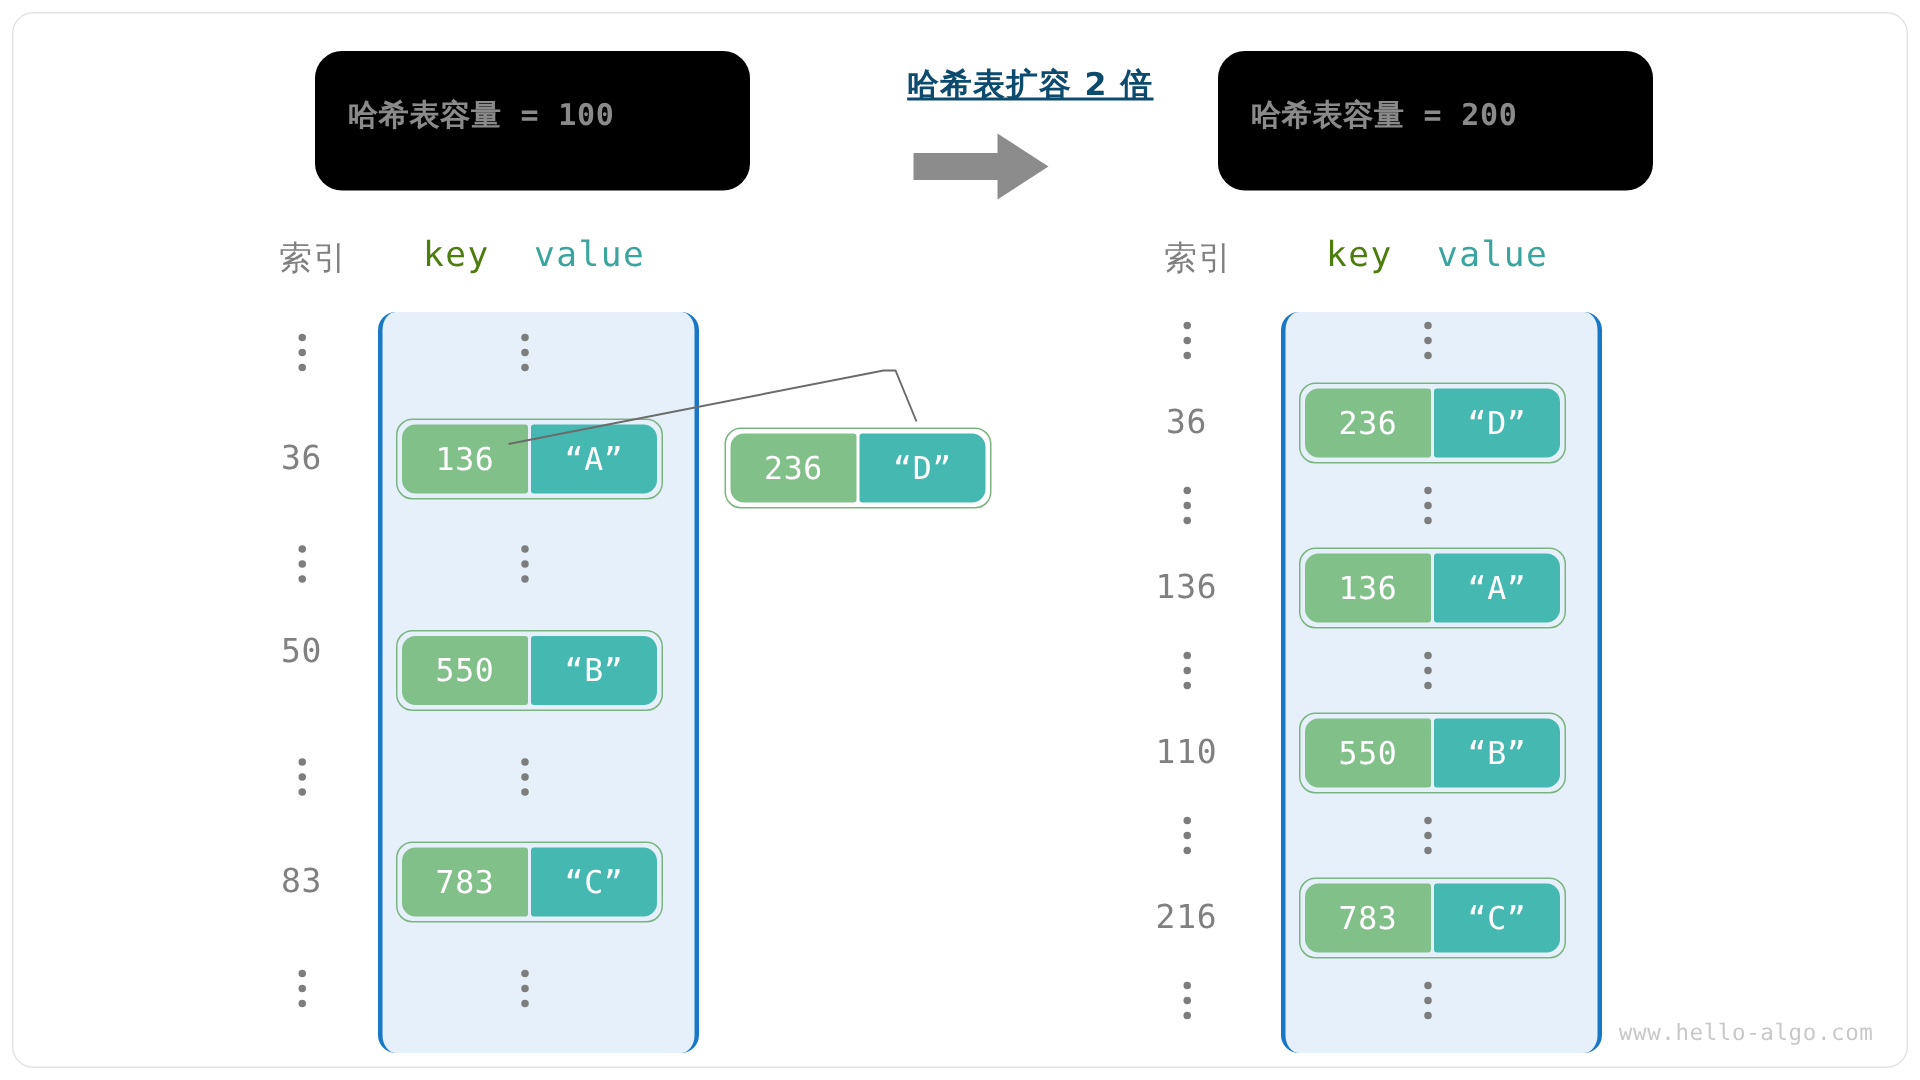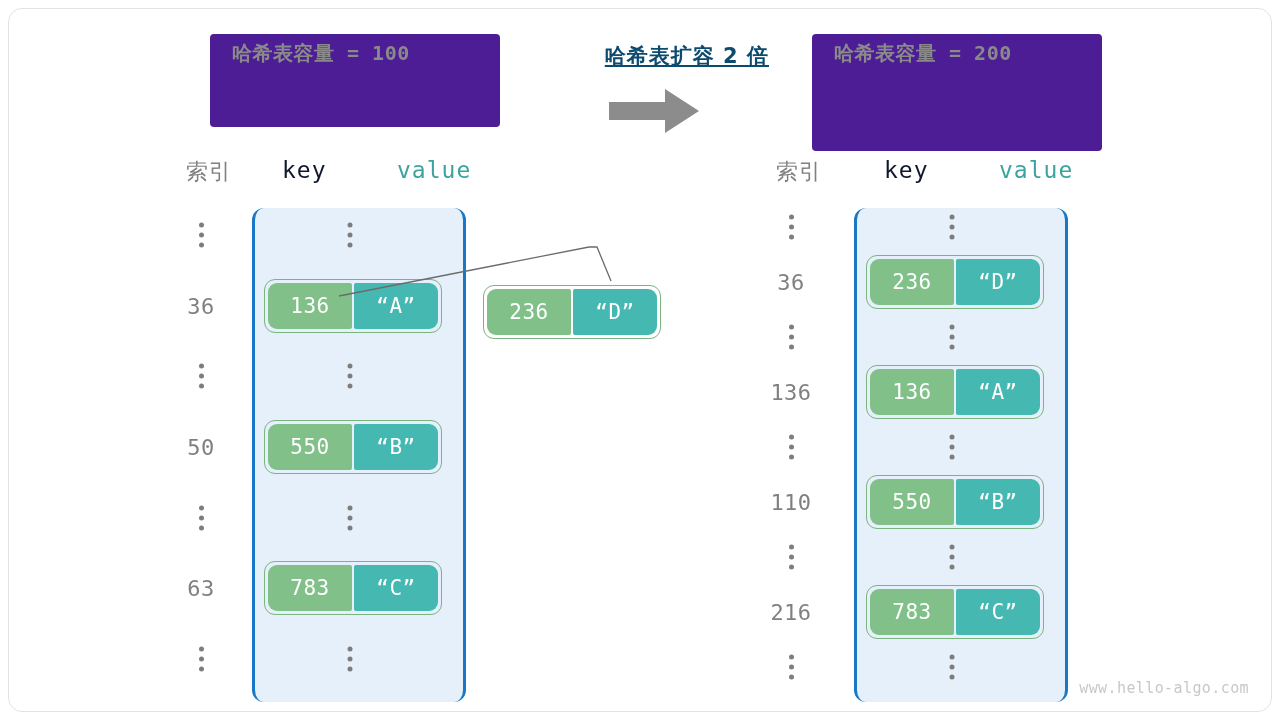--- a/index.html
+++ b/index.html
@@ -24,36 +24,36 @@
     background: #ffffff;
     border: 1px solid #e3e3e3;
     border-radius: 14px;
     box-sizing: border-box;
     overflow: hidden;
   }
 
   
   .info-box {
     position: absolute;
-    background: #4c1d95;
-    border-radius: 4px;
-    padding: 4px 22px;
+    background: #000000;
+    border-radius: 18px;
+    padding: 27px 22px;
     box-sizing: border-box;
   }
   .info-line {
     font-family: "DejaVu Sans Mono", "Liberation Mono", monospace;
     font-size: 20px;
     font-weight: bold;
     color: #8a8a8a;
     letter-spacing: 0.5px;
     line-height: 1.55;
     white-space: pre;
   }
   #info-left  { left: 201px; top: 25px;  width: 290px; height: 93px; }
-  #info-right { left: 803px; top: 25px;  width: 290px; height: 117px; }
+  #info-right { left: 803px; top: 25px;  width: 290px; height: 93px; }
 
   
   #expand-caption {
     position: absolute;
     left: 530px;
     top: 33px;
     width: 230px;
     text-align: right;
     font-size: 21px;
     font-weight: bold;
@@ -72,22 +72,22 @@
 
   
   .hdr {
     position: absolute;
     font-family: "DejaVu Sans Mono", "Liberation Mono", monospace;
     font-size: 23px;
     letter-spacing: 1px;
     white-space: pre;
   }
   .hdr-index { color: #808080; font-family: "DejaVu Sans", sans-serif; font-size: 22px; }
-  .hdr-key   { color: #0f172a; }
-  .hdr-value { color: #3aa49e; margin-left: 41px; }
+  .hdr-key   { color: #4d7c0f; }
+  .hdr-value { color: #3aa49e; }
 
   
   .bucket {
     position: absolute;
     background: #e5f0fa;
     border-left: 3px solid #1878c6;
     border-right: 3px solid #1878c6;
     border-radius: 12px;
     box-sizing: border-box;
   }
@@ -245,38 +245,38 @@
           <i style="display: block; width: 5px; height: 5px; border-radius: 50%; background: rgb(125, 125, 125);"></i>
           <i style="display: block; width: 5px; height: 5px; border-radius: 50%; background: rgb(125, 125, 125);"></i>
           <i style="display: block; width: 5px; height: 5px; border-radius: 50%; background: rgb(125, 125, 125);"></i>
         </span>
       </div>
       <div class="vdots" style="left: 341px; top: 367.429px;">
         <i></i>
         <i></i>
         <i></i>
       </div>
-      <div class="idx" style="left: 152px; top: 438px;">50</div>
+      <div class="idx" style="left: 152px; top: 426px;">50</div>
       <div class="pair" style="left: 255px; top: 438px;">
         <div class="k">550</div>
         <div class="v">“B”</div>
       </div>
       <div class="idx" style="left: 152px; top: 508.571px; display: flex; justify-content: center;">
         <span style="display: flex; flex-direction: column; align-items: center; gap: 5px;">
           <i style="display: block; width: 5px; height: 5px; border-radius: 50%; background: rgb(125, 125, 125);"></i>
           <i style="display: block; width: 5px; height: 5px; border-radius: 50%; background: rgb(125, 125, 125);"></i>
           <i style="display: block; width: 5px; height: 5px; border-radius: 50%; background: rgb(125, 125, 125);"></i>
         </span>
       </div>
       <div class="vdots" style="left: 341px; top: 508.571px;">
         <i></i>
         <i></i>
         <i></i>
       </div>
-      <div class="idx" style="left: 152px; top: 579.143px;">63</div>
+      <div class="idx" style="left: 152px; top: 579.143px;">83</div>
       <div class="pair" style="left: 255px; top: 579.143px;">
         <div class="k">783</div>
         <div class="v">“C”</div>
       </div>
       <div class="idx" style="left: 152px; top: 649.714px; display: flex; justify-content: center;">
         <span style="display: flex; flex-direction: column; align-items: center; gap: 5px;">
           <i style="display: block; width: 5px; height: 5px; border-radius: 50%; background: rgb(125, 125, 125);"></i>
           <i style="display: block; width: 5px; height: 5px; border-radius: 50%; background: rgb(125, 125, 125);"></i>
           <i style="display: block; width: 5px; height: 5px; border-radius: 50%; background: rgb(125, 125, 125);"></i>
         </span>

